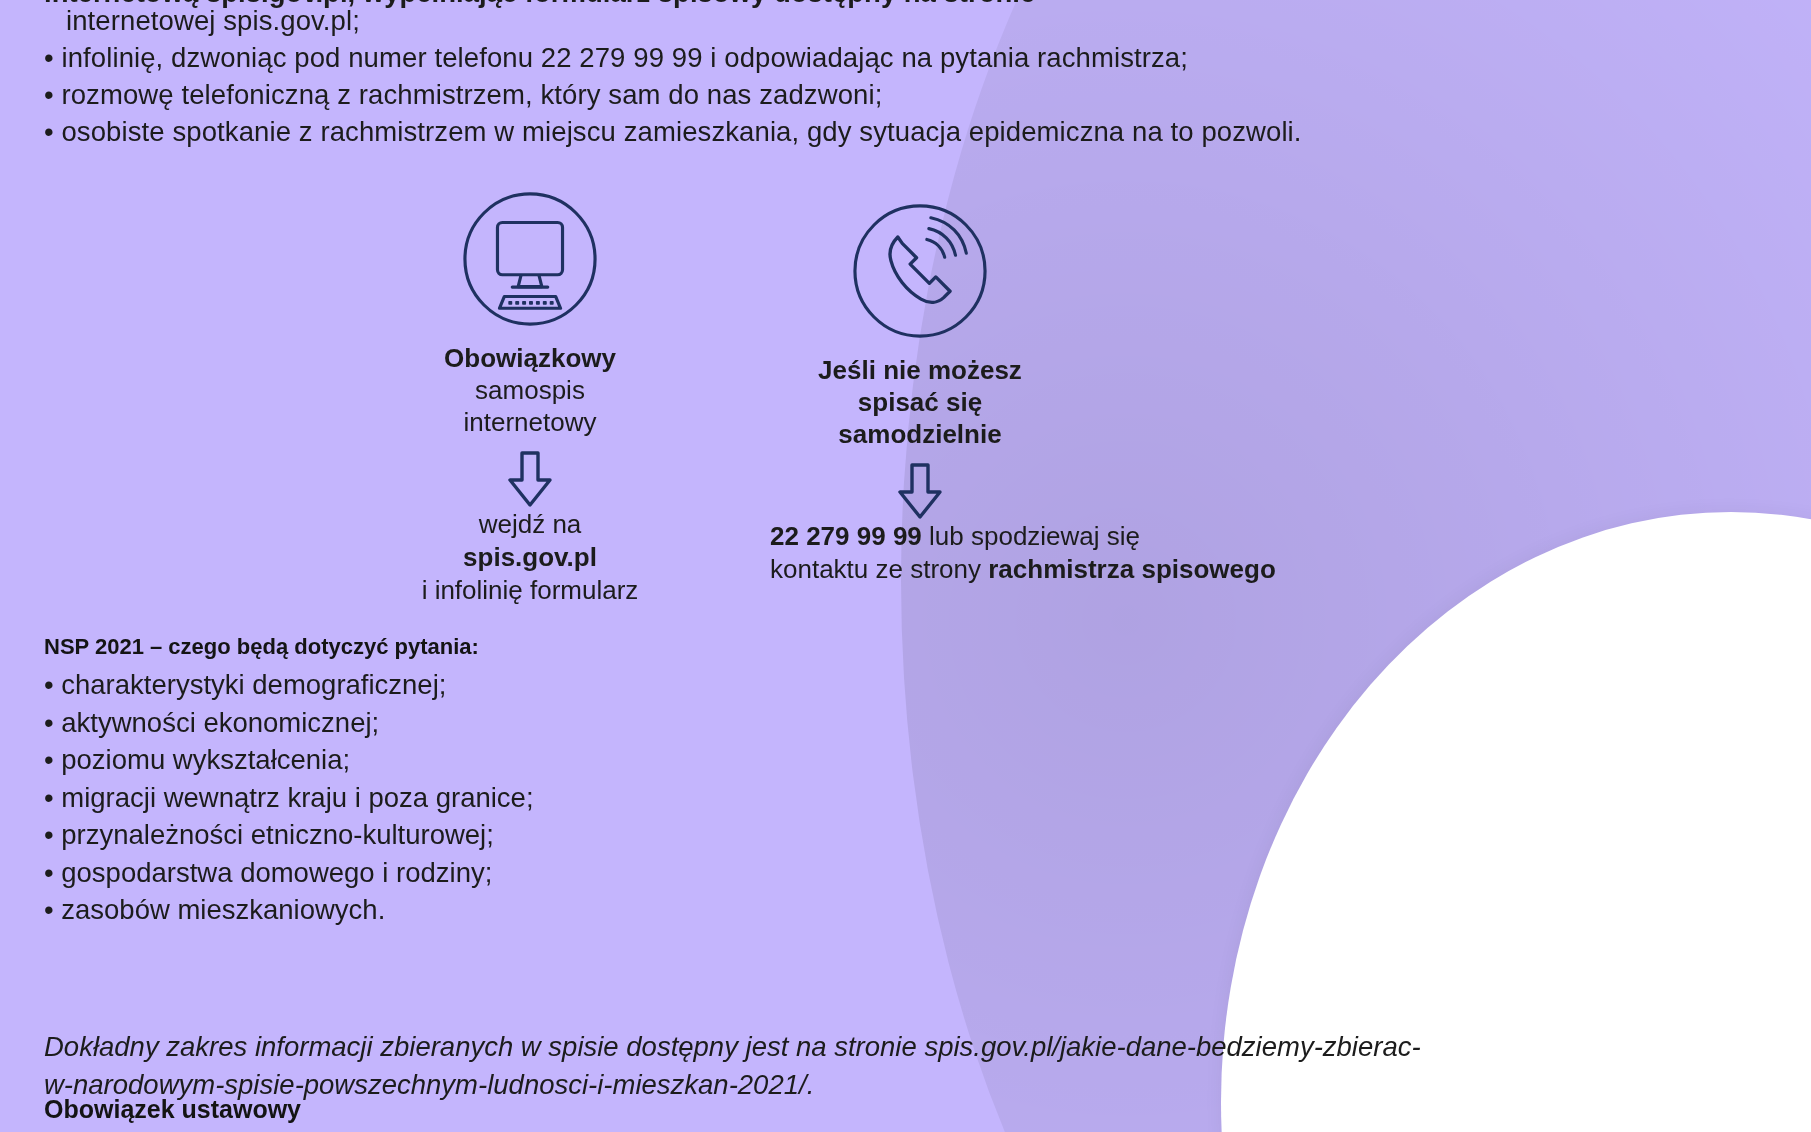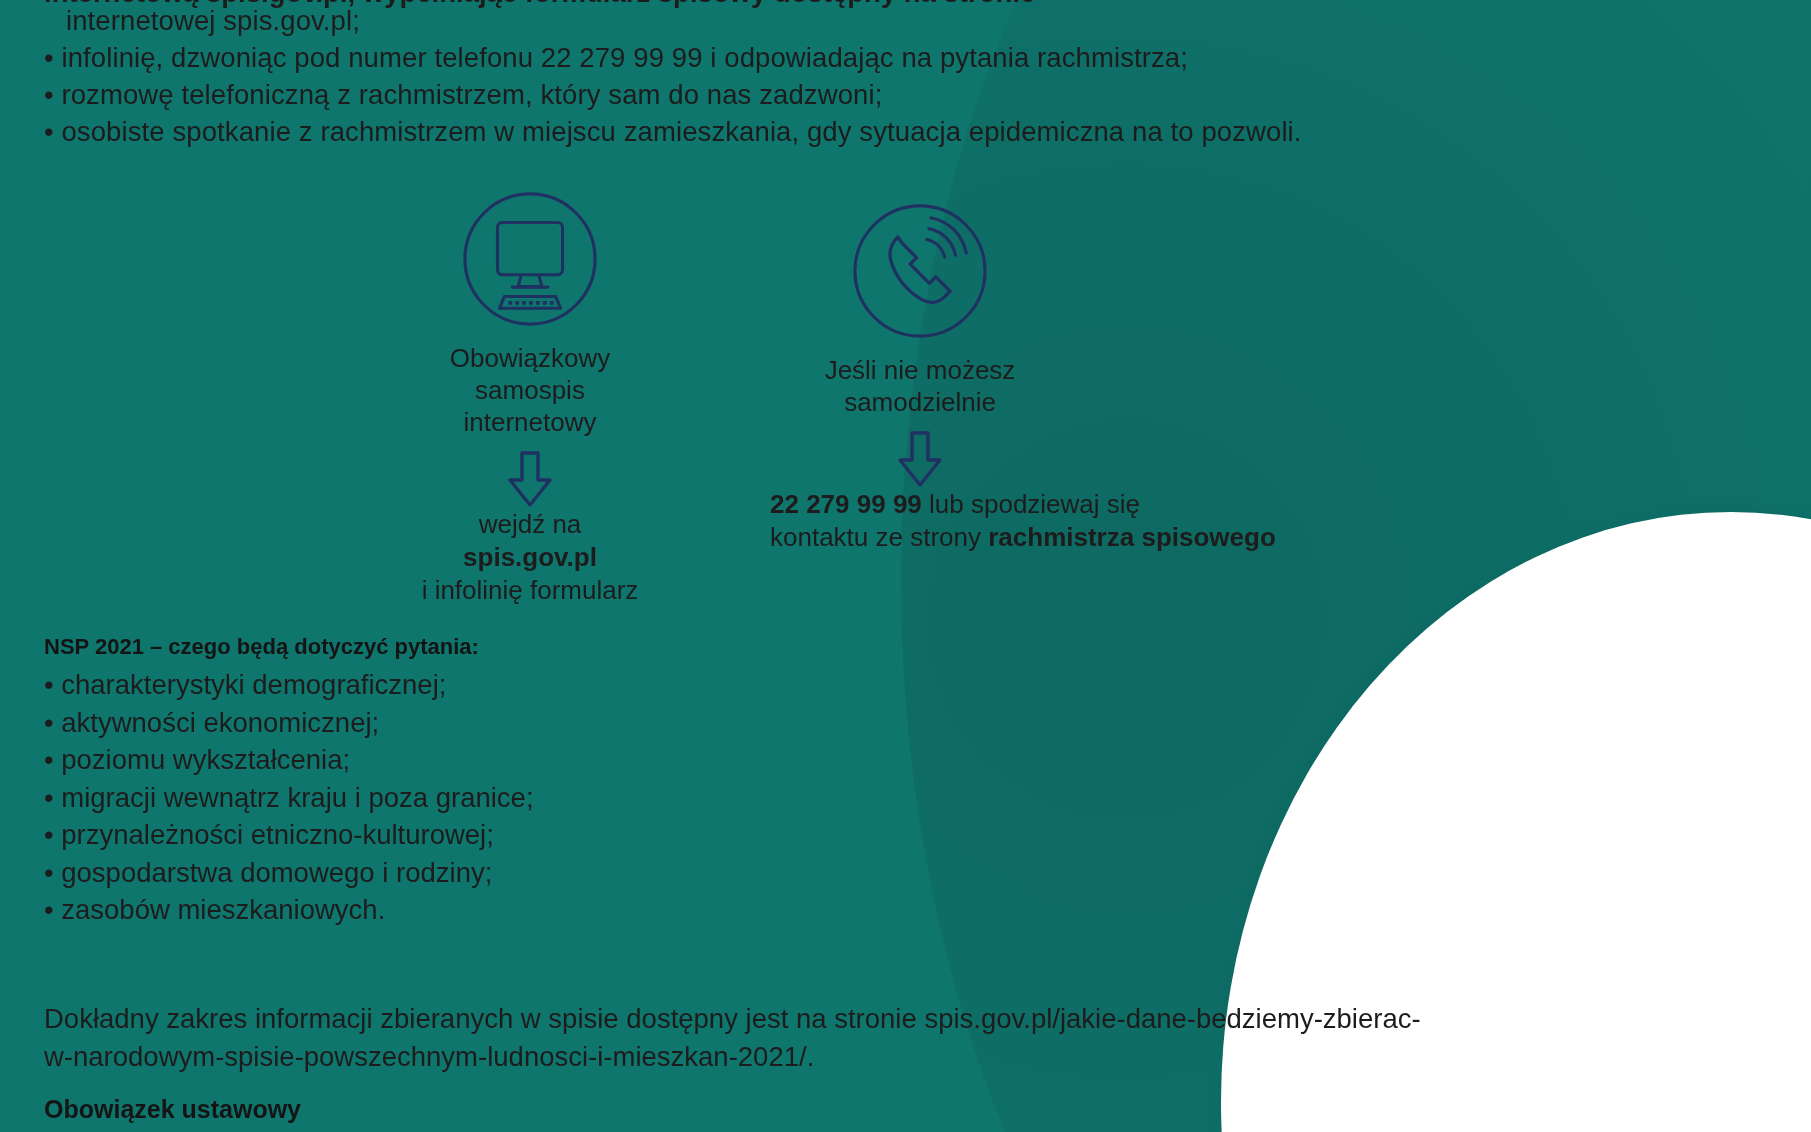--- a/index.html
+++ b/index.html
@@ -14,21 +14,21 @@
     overflow: hidden;
     position: relative;
     font-family: "Liberation Sans", sans-serif;
     color: #1a1a1a;
   }
 
   
   #page {
     position: absolute;
     inset: 0;
-    background: #0f766e;
+    background: #c4b5fd;
     overflow: hidden;
   }
   #page-curl {
     position: absolute;
     right: -340px;
     top: -420px;
     width: 1250px;
     height: 2000px;
     border-radius: 50%;
     background: radial-gradient(ellipse at 18% 52%,
@@ -104,21 +104,21 @@
     margin: 0 auto;
     display: block;
   }
 
   .icon-caption {
     margin-top: 14px;
     font-size: 26px;
     line-height: 32px;
     color: #1c1c1c;
   }
-  .icon-caption .b { font-weight: normal; }
+  .icon-caption .b { font-weight: bold; }
 
   .arrow-wrap {
     margin-top: 12px;
     display: flex;
     justify-content: center;
   }
   .arrow-svg { width: 50px; height: 58px; display: block; }
 
   .under-arrow {
     font-size: 26px;
@@ -147,25 +147,26 @@
   }
   .nsp-item {
     font-size: 27.5px;
     line-height: 37.5px;
     color: #1c1c1c;
   }
 
   #closing-paragraph {
     position: absolute;
     left: 44px;
-    top: 1000px;
+    top: 1028px;
     width: 1600px;
     font-size: 27.5px;
     line-height: 38px;
     color: #1c1c1c;
+    font-style: italic;
   }
   #obowiazek-heading {
     position: absolute;
     left: 44px;
     top: 1090px;
     font-size: 25px;
     line-height: 38px;
     font-weight: bold;
     color: #141414;
   }
@@ -237,20 +238,21 @@
                  C44.5 75 56.5 90 71 98.5
                  C79.5 103.5 88 102.5 94 97
                  L100.5 90.5 L86 76 L79.5 82.5 L60 63 L66.5 56.5 L52 42 Z" fill="none" stroke="#1f3161" stroke-width="3.4" stroke-linejoin="round" stroke-linecap="round"></path>
         <path d="M77 38 C86 40 93 47 95 56" fill="none" stroke="#1f3161" stroke-width="3.2" stroke-linecap="round"></path>
         <path d="M79 27 C93 30 103 40 106 54" fill="none" stroke="#1f3161" stroke-width="3.2" stroke-linecap="round"></path>
         <path d="M81 16 C100 20 113 33 117 52" fill="none" stroke="#1f3161" stroke-width="3.2" stroke-linecap="round"></path>
       </svg>
 
       <div class="icon-caption">
         <div class="b">Jeśli nie możesz</div>
+        <div class="b">spisać się</div>
         <div class="b">samodzielnie</div>
       </div>
 
       <div class="arrow-wrap">
         <svg class="arrow-svg" viewBox="0 0 50 58">
           <path d="M17 3 L33 3 L33 30 L45 30 L25 55 L5 30 L17 30 Z" fill="none" stroke="#1f3161" stroke-width="3.4" stroke-linejoin="round"></path>
         </svg>
       </div>
 
       <div class="under-arrow">

